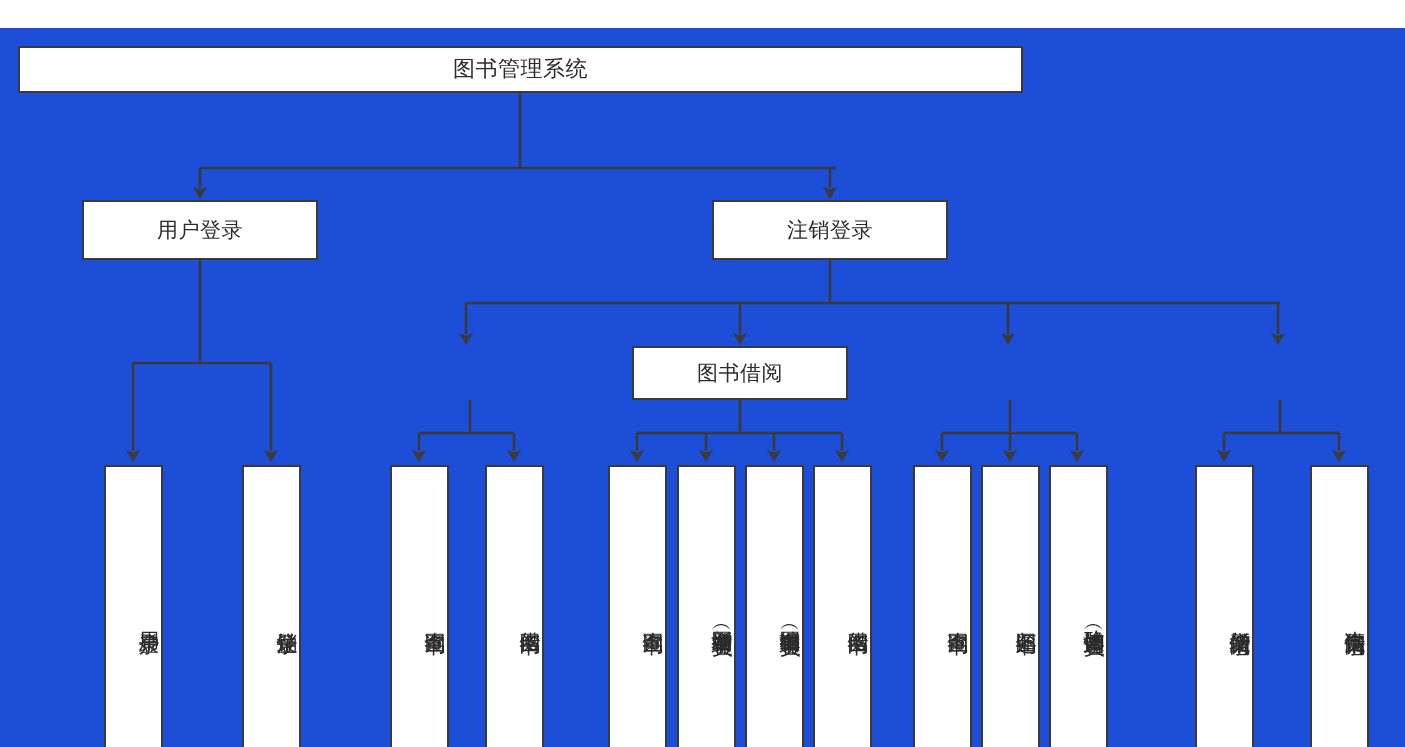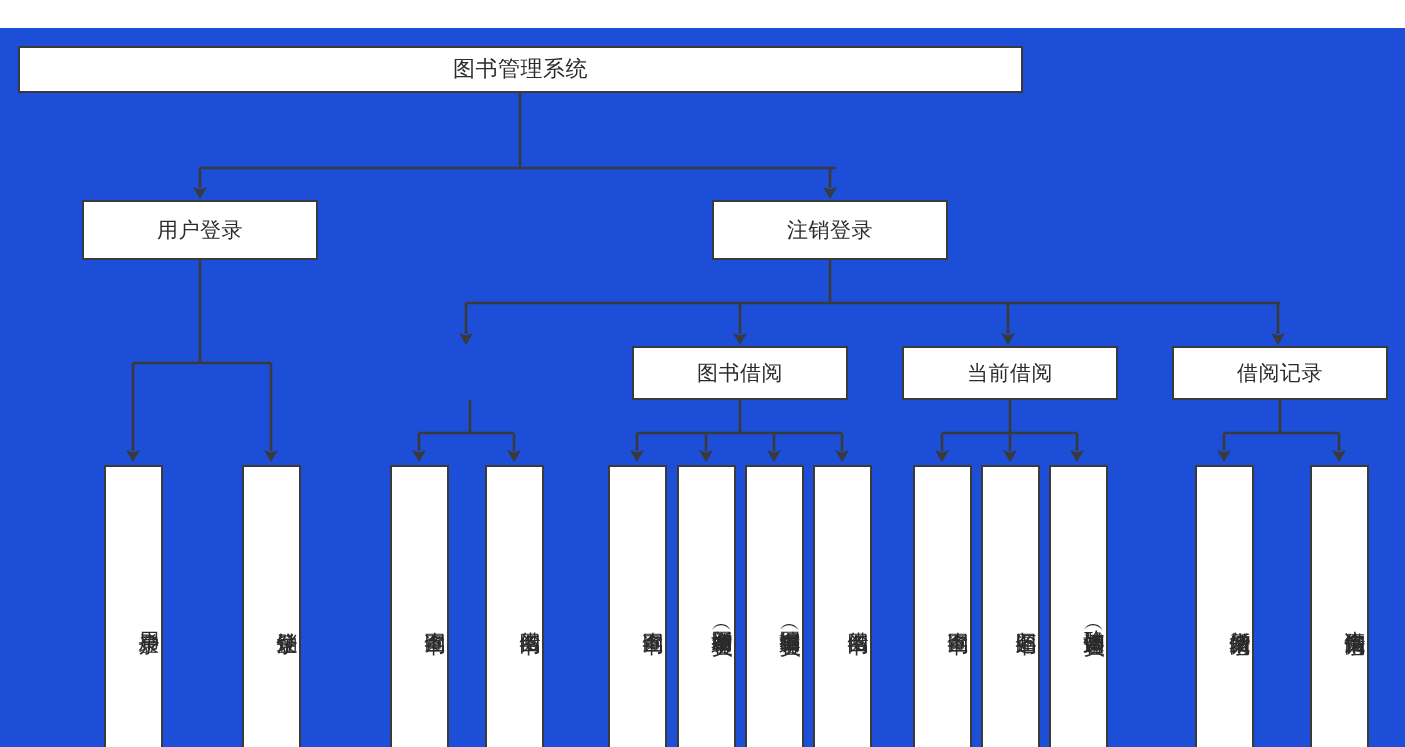--- a/index.html
+++ b/index.html
@@ -142,27 +142,21 @@
 
   <div class="node node-h" style="left:712px; top:172px; width:236px; height:60px;">
     <span>注销登录</span>
   </div>
 
 
   <div class="node node-h" style="left:632px; top:318px; width:216px; height:54px;text-align:right;">
     <span>图书借阅</span>
   </div>
 
-  <div class="node node-h" style="left:902px; top:318px; width:216px; height:54px;">
-    <span>当前借阅</span>
-  </div>
-
-  <div class="node node-h" style="left:1172px; top:318px; width:216px; height:54px;">
-    <span>借阅记录</span>
-  </div>
+
 
   <div class="node node-v" style="left:104px; top:437px; width:59px; height:298px;">
     <span>用户登录</span>
   </div>
 
   <div class="node node-v" style="left:242px; top:437px; width:59px; height:298px;">
     <span>注销登录</span>
   </div>
 
   <div class="node node-v" style="left:390px; top:437px; width:59px; height:298px;">

